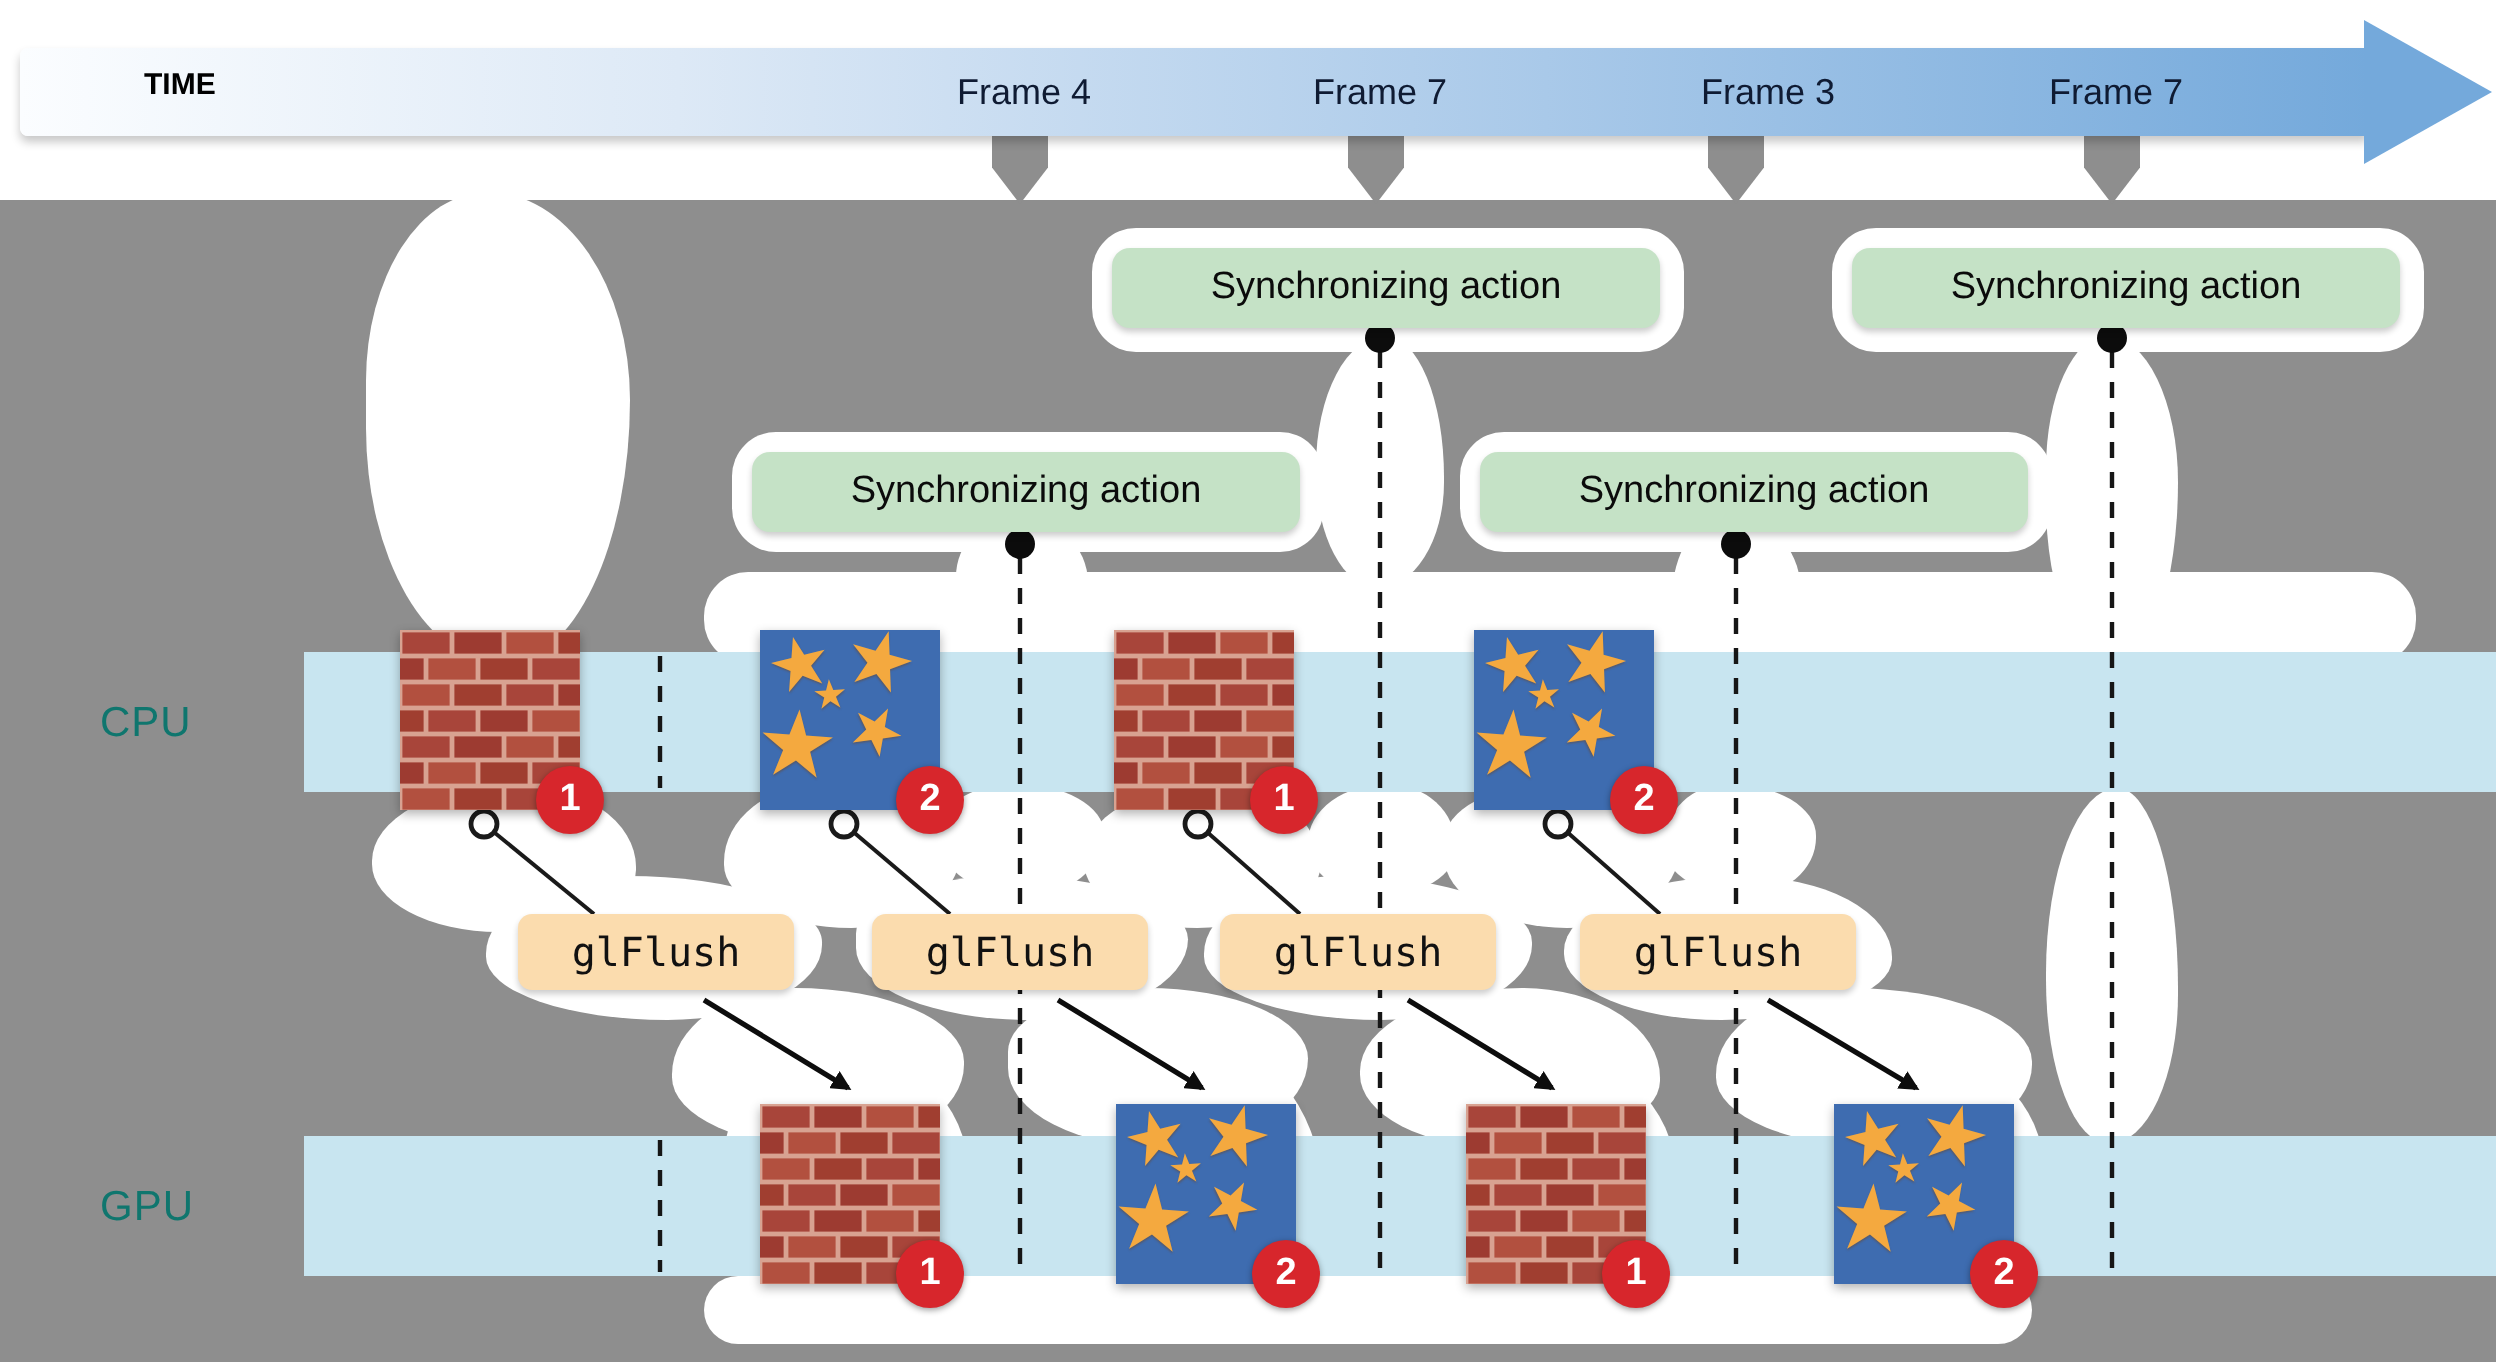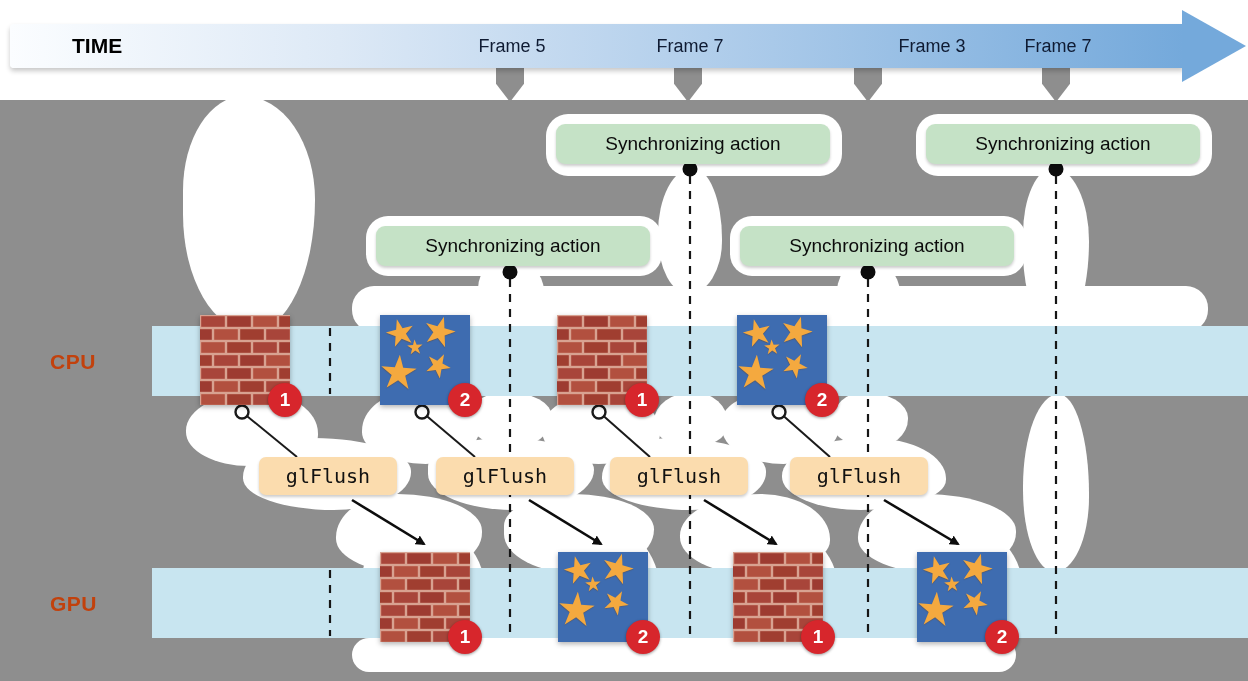--- a/index.html
+++ b/index.html
@@ -9,31 +9,31 @@
 
   .gray-bg { position:absolute; left:0; top:100px; width:1248px; height:581px; background:#8e8e8e; z-index:0; }
 
   .blob { position:absolute; background:#ffffff; z-index:1; }
   .rA { border-radius:46% 54% 48% 52% / 40% 44% 56% 50%; }
   .rB { border-radius:54% 46% 52% 48% / 52% 56% 42% 46%; }
   .rC { border-radius:42% 58% 46% 54% / 54% 46% 52% 44%; }
   .rS { border-radius:22px; }
 
   .band { position:absolute; left:152px; width:1096px; height:70px; background:#c8e5f0; z-index:2; }
-  .lane-label { position:absolute; z-index:3; font-weight:bold; font-size:21px; color:#c2410c; letter-spacing:.5px; }
+  .lane-label { position:absolute; z-index:3; font-weight:normal; font-size:21px; color:#0f766e; letter-spacing:.5px; }
 
   .pin { position:absolute; width:28px; height:38px; background:#8e8e8e; z-index:2;
          clip-path:polygon(0 0,100% 0,100% 52%,50% 100%,0 52%); }
 
   .arrow-body { position:absolute; left:10px; top:24px; width:1174px; height:44px; z-index:3;
                 background:linear-gradient(90deg,#fbfdff 0%,#dde9f6 28%,#a9c9e9 65%,#74a9db 100%);
                 border-radius:4px 0 0 4px; box-shadow:0 3px 5px rgba(0,0,0,.22); }
   .arrow-head { position:absolute; left:1182px; top:10px; width:64px; height:72px; background:#74a9db; z-index:3;
                 clip-path:polygon(0 0,100% 50%,0 100%); }
-  .time-label { position:absolute; left:72px; top:34px; z-index:5; font-weight:bold; font-size:21px; color:#000; }
+  .time-label { position:absolute; left:72px; top:34px; z-index:5; font-weight:bold; font-size:15px; color:#000; }
   .frame-label { position:absolute; top:36px; transform:translateX(-50%); z-index:5; font-size:18px; color:#0f1b33; font-weight:500; }
 
   .overlay { position:absolute; left:0; top:0; z-index:4; pointer-events:none; }
 
   .sync-box { position:absolute; width:274px; height:40px; background:#c5e2c6; border-radius:9px; z-index:5;
               display:flex; align-items:center; justify-content:center; font-size:19px; color:#0b0b0b;
               box-shadow:0 2px 3px rgba(0,0,0,.2); }
   .flush-box { position:absolute; width:138px; height:38px; background:#fbdcae; border-radius:7px; z-index:5;
                display:flex; align-items:center; justify-content:center;
                font-family:"DejaVu Sans Mono", monospace; font-size:20px; color:#111;
@@ -95,23 +95,23 @@
   <div class="lane-label" style="left:50px;top:592px">GPU</div>
 
   <div class="pin" style="left:496px;top:64px"></div>
   <div class="pin" style="left:674px;top:64px"></div>
   <div class="pin" style="left:854px;top:64px"></div>
   <div class="pin" style="left:1042px;top:64px"></div>
 
   <div class="arrow-body"></div>
   <div class="arrow-head"></div>
   <div class="time-label">TIME</div>
-  <div class="frame-label" style="left:512px">Frame 5</div>
+  <div class="frame-label" style="left:512px">Frame 4</div>
   <div class="frame-label" style="left:690px">Frame 7</div>
-  <div class="frame-label" style="left:932px">Frame 3</div>
+  <div class="frame-label" style="left:884px">Frame 3</div>
   <div class="frame-label" style="left:1058px">Frame 7</div>
 
   <svg class="overlay" width="1248" height="681" viewBox="0 0 1248 681">
     <defs>
       <marker id="ah" markerWidth="10" markerHeight="10" refX="8" refY="5" orient="auto" markerUnits="userSpaceOnUse">
         <path d="M0,0 L10,5 L0,10 z" fill="#0d0d0d"></path>
       </marker>
     </defs>
 
     <g stroke="#161616" stroke-width="2.2" stroke-dasharray="8 7">

